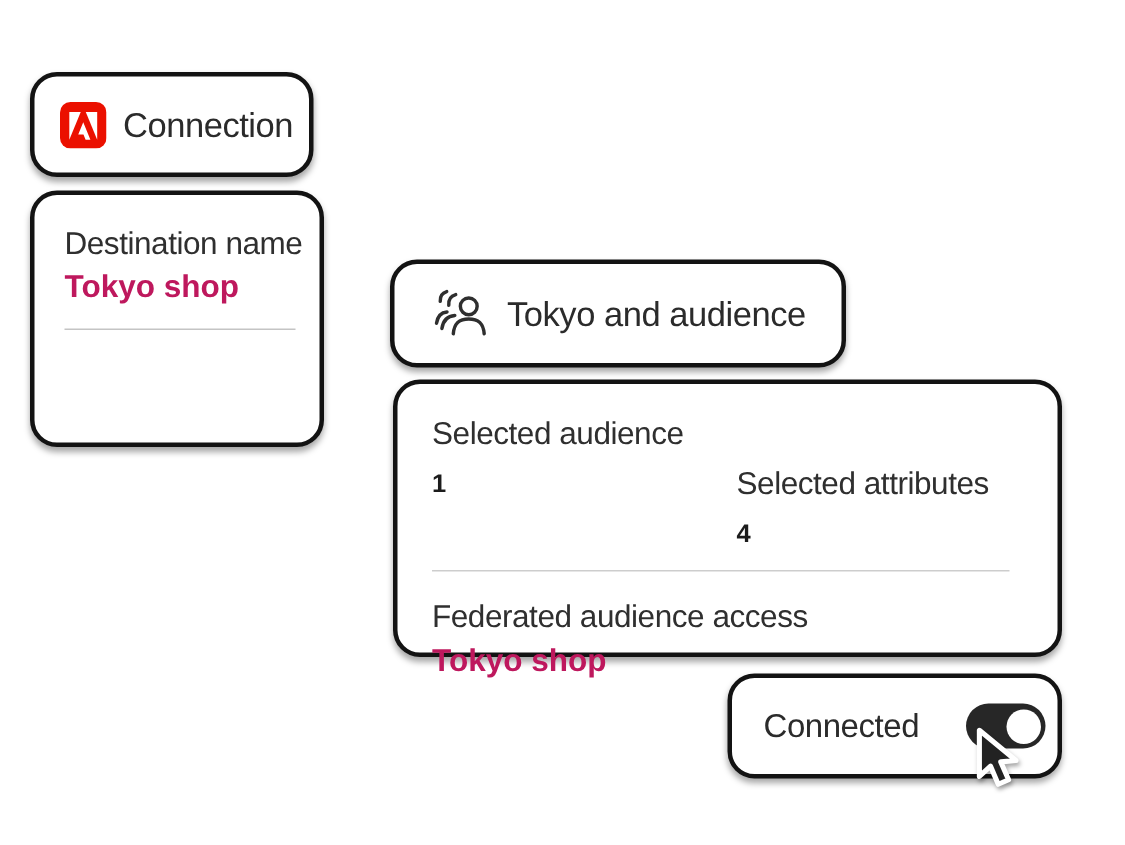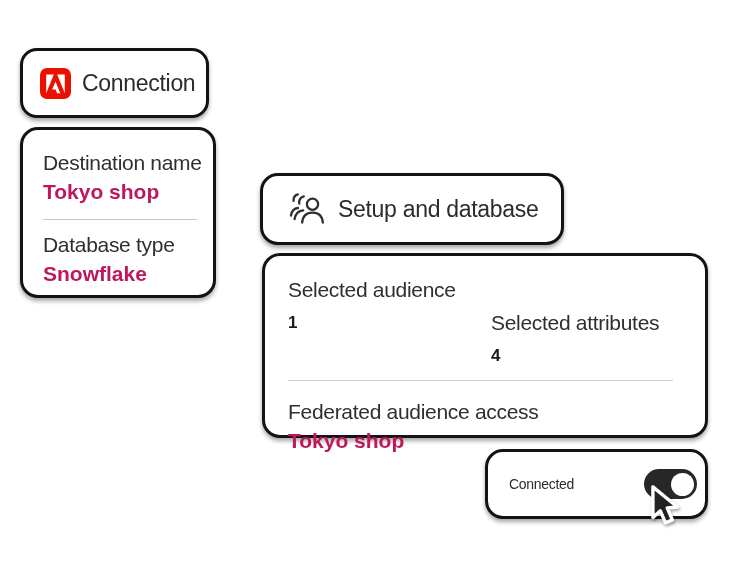--- a/index.html
+++ b/index.html
@@ -9,21 +9,21 @@
     font-family:"Liberation Sans","DejaVu Sans",sans-serif;
     color:#2f2f2f;
   }
   .card{
     position:absolute;box-sizing:border-box;background:#ffffff;
     border:3px solid #131313;border-radius:18px;
     box-shadow:0 3px 4px rgba(0,0,0,0.35);
   }
   
   .card-connection{left:20px;top:48px;width:189px;height:70px;
-    display:flex;align-items:center;padding-left:17px;gap:11px;border-radius:17px;}
+    display:flex;align-items:center;padding-left:17px;gap:11px;}
   .adobe-logo{width:31px;height:31px;flex:0 0 auto;display:block;}
   .chip-label{font-size:23px;letter-spacing:-0.3px;color:#2b2b2b;white-space:nowrap;}
   
   .card-details{left:20px;top:127px;width:196px;height:171px;
     padding:20px 12px 16px 20px;}
   .field-label{font-size:21px;line-height:26px;letter-spacing:-0.3px;color:#2f2f2f;white-space:nowrap;}
   .field-value{font-size:21px;line-height:22px;font-weight:bold;color:#be185d;margin-top:5px;white-space:nowrap;}
   .divider{height:1px;background:#c4c4c4;border:none;margin:16px 4px 12px 0;}
   
   .card-setup{left:260px;top:173px;width:304px;height:72px;
@@ -34,21 +34,21 @@
     padding:21px 24px 18px 23px;}
   .stats-row{display:flex;justify-content:space-between;}
   .stat-col{flex:0 0 203px;}
   .stat-col + .stat-col{flex:1 1 auto;margin-top:33px;}
   .stat-value{font-size:17px;line-height:21px;font-weight:bold;color:#1c1c1c;margin-top:9px;}
   .summary-divider{height:1px;background:#cdcdcd;border:none;margin:14px 8px 18px 0;}
   
   .card-status{left:485px;top:449px;width:223px;height:70px;
     display:flex;align-items:center;justify-content:space-between;
     padding:0 8px 0 21px;}
-  .status-label{font-size:14px;letter-spacing:-0.3px;color:#2b2b2b;white-space:nowrap;}
+  .status-label{font-size:22px;letter-spacing:-0.3px;color:#2b2b2b;white-space:nowrap;}
   .toggle{
     position:relative;width:53px;height:30px;border-radius:15px;
     background:#272727;flex:0 0 auto;cursor:pointer;
   }
   .toggle-knob{
     position:absolute;top:3.5px;right:3px;width:23px;height:23px;
     border-radius:50%;background:#ffffff;display:block;
   }
   
   .cursor{position:absolute;left:649px;top:484px;width:34px;height:45px;
@@ -68,36 +68,32 @@
   </svg>
   <span class="chip-label">Connection</span>
 </div>
 
 <div class="card card-details">
   <div>
     <div class="field-label">Destination name</div>
     <div class="field-value">Tokyo shop</div>
   </div>
   <hr class="divider">
-  <div>
-    <div class="field-label">Database type</div>
-    <div class="field-value">Snowflake</div>
-  </div>
 </div>
 
 <div class="card card-setup">
   <svg class="audience-icon" viewBox="0 0 36 36" aria-hidden="true" fill="none" stroke="#2f2f2f" stroke-width="2.3" stroke-linecap="round">
     <circle cx="23.5" cy="13.2" r="5.6"></circle>
     <path d="M13.2 31.5 C 13.8 24.2 17.4 21.6 23.5 21.6 C 29.6 21.6 33.2 24.2 33.8 31.5"></path>
     <path d="M14.8 5.4 C 11.6 6.3 9.9 8.9 10.2 12.5"></path>
     <path d="M5.6 28 C 6.5 22 9.4 19.6 14.2 19.3"></path>
     <path d="M8.8 3.4 C 5.8 4.3 4.3 6.6 4.5 9.9"></path>
     <path d="M2 24.5 C 2.8 19.4 5.3 17.3 9 17"></path>
   </svg>
-  <span class="chip-label">Setup and database</span>
+  <span class="chip-label">Tokyo and audience</span>
 </div>
 
 <div class="card card-summary">
   <div class="stats-row">
     <div class="stat-col">
       <div class="field-label">Selected audience</div>
       <div class="stat-value">1</div>
     </div>
     <div class="stat-col">
       <div class="field-label">Selected attributes</div>

